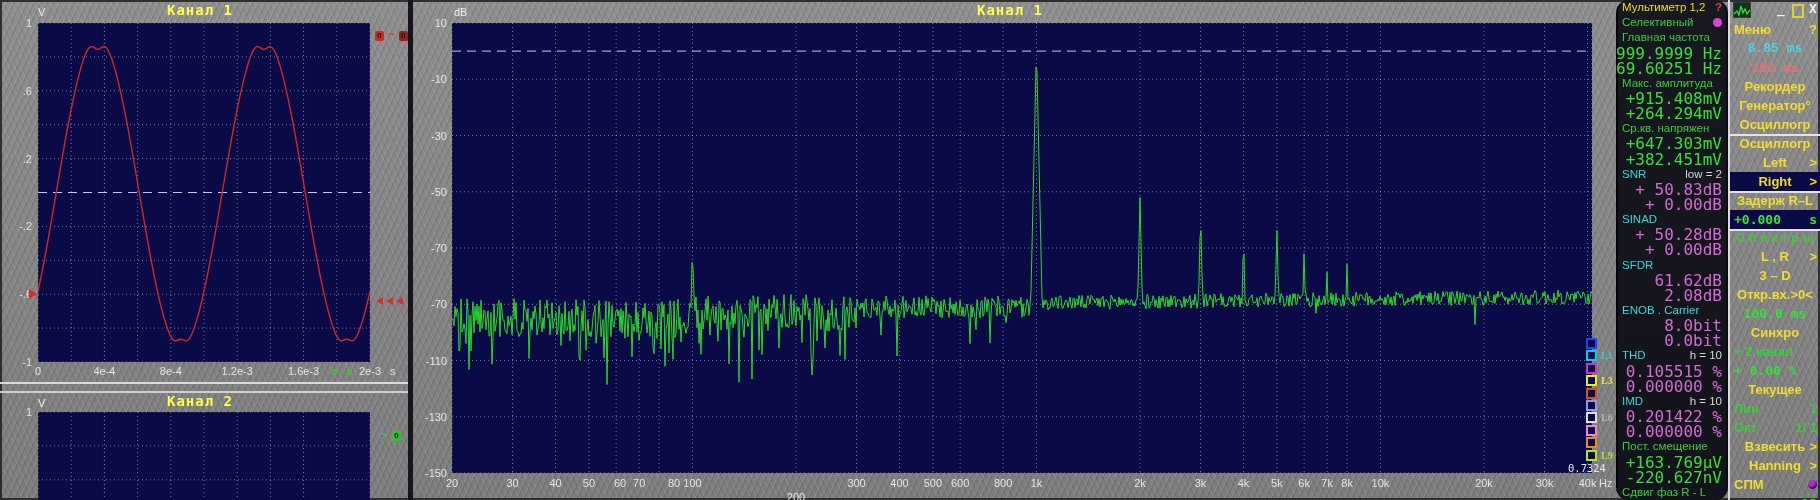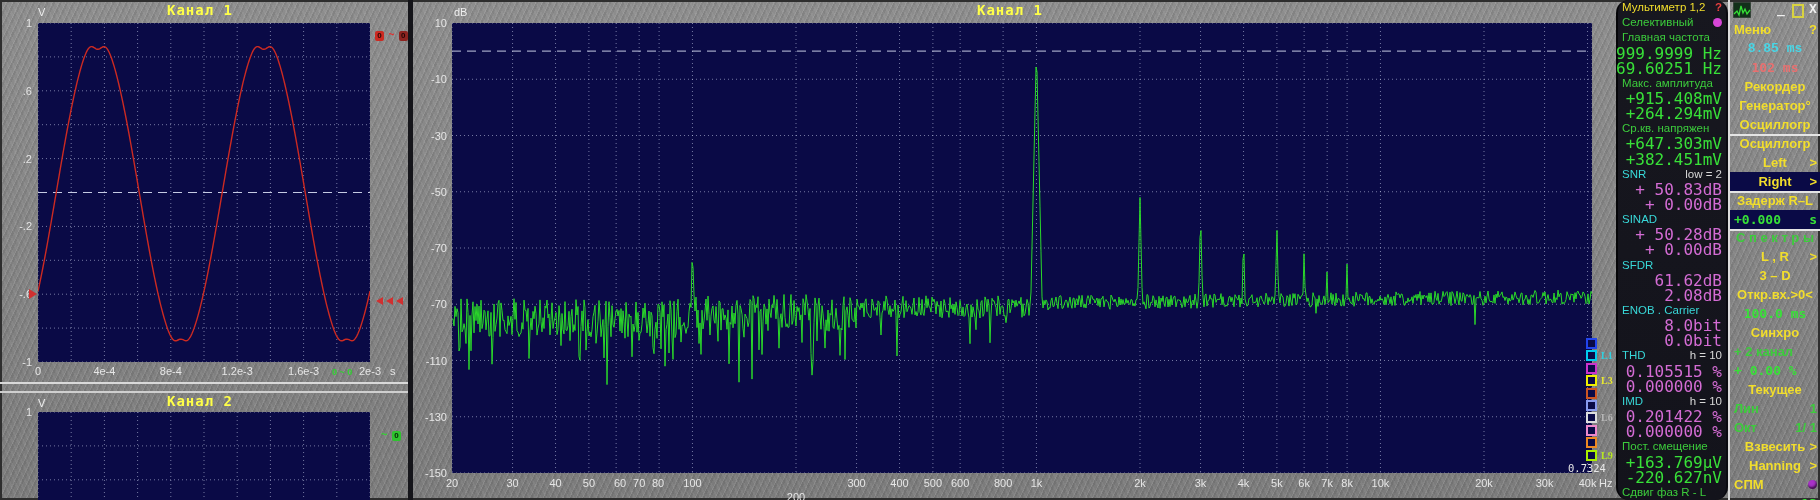--- a/index.html
+++ b/index.html
@@ -215,21 +215,21 @@
         <div class="tick ry" style="left:0px;top:416.75px;width:34px;">-130</div>
         <div class="tick ry" style="left:0px;top:473px;width:34px;">-150</div>
       </div>
     <div id="spectrum-xticks">
         <div class="tick cx" style="left:39px;top:477px;">20</div>
         <div class="tick cx" style="left:99.57539311515436px;top:477px;">30</div>
         <div class="tick cx" style="left:142.55431850840955px;top:477px;">40</div>
         <div class="tick cx" style="left:175.89136298318093px;top:477px;">50</div>
         <div class="tick cx" style="left:203.12971162356388px;top:477px;padding-left:8px;">60</div>
         <div class="tick cx" style="left:226.15940725649483px;top:477px;">70</div>
-        <div class="tick cx" style="left:245px;top:477px;">80</div>
+        <div class="tick cx" style="left:261px;top:477px;">80</div>
         <div class="tick cx" style="left:279.44568149159045px;top:477px;">100</div>
         <div class="tick cx" style="left:383px;top:491px;text-align:right;">200</div>
         <div class="tick cx" style="left:443.5753931151544px;top:477px;">300</div>
         <div class="tick cx" style="left:486.55431850840955px;top:477px;">400</div>
         <div class="tick cx" style="left:519.8913629831809px;top:477px;">500</div>
         <div class="tick cx" style="left:547.1297116235639px;top:477px;">600</div>
         <div class="tick cx" style="left:590.1086370168191px;top:477px;">800</div>
         <div class="tick cx" style="left:623.4456814915904px;top:477px;">1k</div>
         <div class="tick cx" style="left:727px;top:477px;">2k</div>
         <div class="tick cx" style="left:787.5753931151544px;top:477px;">3k</div>

